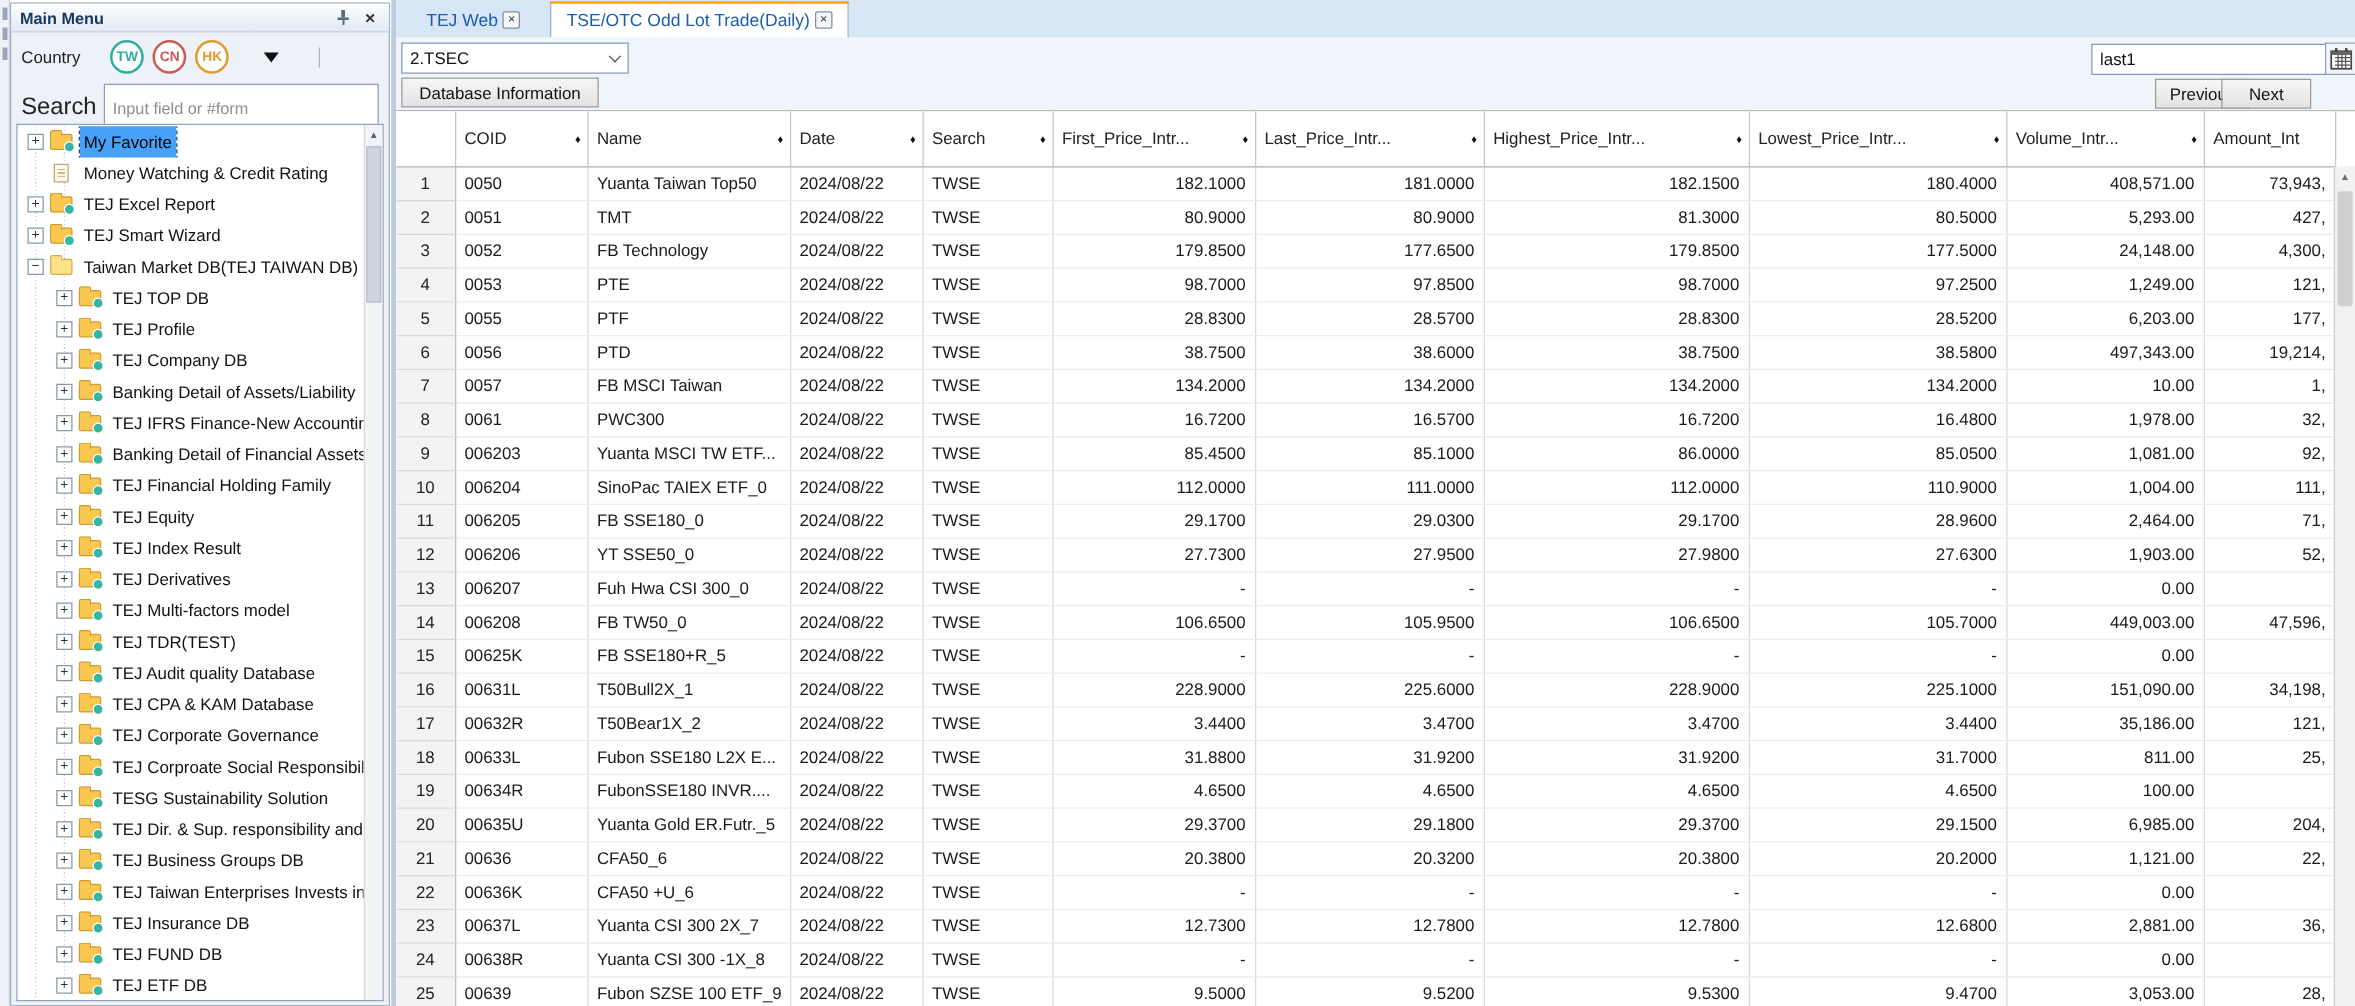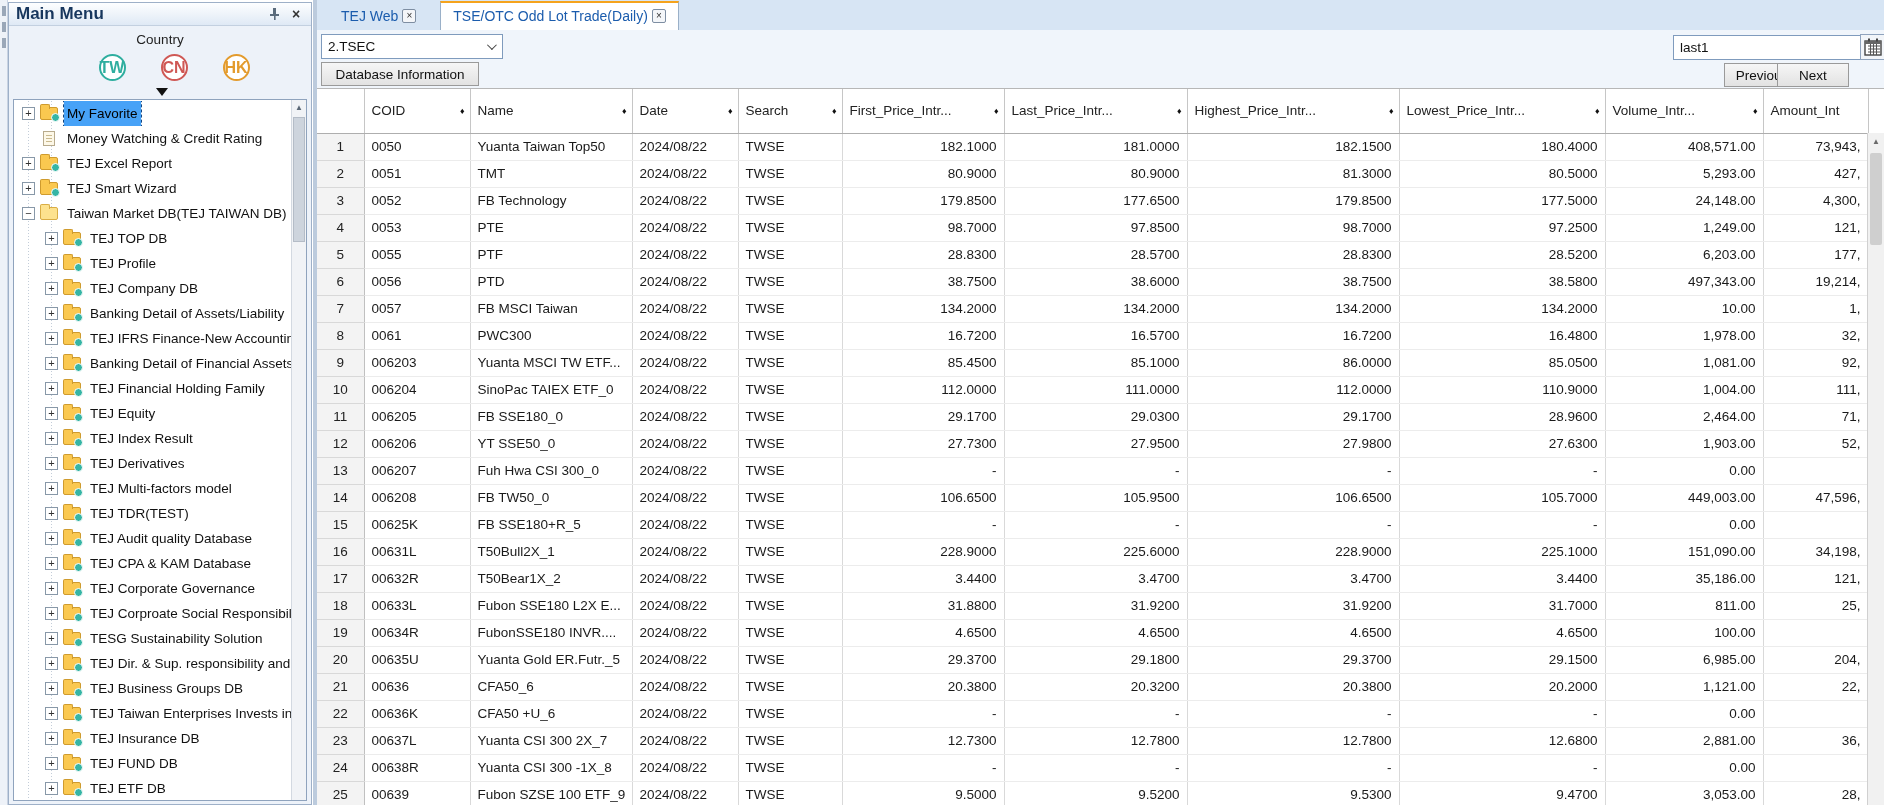--- a/index.html
+++ b/index.html
@@ -6,27 +6,27 @@
   html,body { width:1884px; height:805px; overflow:hidden; font-family:"Liberation Sans",sans-serif; background:#fff; }
   body { position:relative; font-size:13px; color:#1a1a1a; }
 
   
   .dock-strip { position:absolute; left:0; top:0; width:8px; height:805px; background:#eef2f8; border-right:1px solid #c9d3e2; }
   .dock-strip i { display:block; width:4px; height:10px; margin:6px auto 0; background:#9aa7b8; }
 
   
   .sidebar { position:absolute; left:8px; top:2px; width:304px; height:803px; background:#edf2f9; border:1px solid #9eb0c8; }
   .panel-title { height:23px; display:flex; align-items:center; padding:0 7px; background:linear-gradient(#fdfeff,#dfe9f5); border-bottom:1px solid #c3d0e0; }
-  .panel-title .t { font-weight:bold; font-size:17px; color:#17365d; flex:1; }
+  .panel-title .t { font-weight:bold; font-size:13px; color:#17365d; flex:1; }
   .pin-btn, .x-btn { width:16px; height:16px; display:flex; align-items:center; justify-content:center; margin-left:6px; cursor:default; }
   .x-btn { font-size:14px; font-weight:bold; color:#333; line-height:1; }
 
-  .country-row { display:flex; align-items:center; padding:6px 8px 4px; gap:7px;flex-direction:column; }
+  .country-row { display:flex; align-items:center; padding:6px 8px 4px; gap:24px; }
   .country-lbl { font-size:13.5px; color:#222; }
-  .badge { width:27px; height:27px; border-radius:50%; display:flex; align-items:center; justify-content:center; font-size:16px; font-weight:bold; background:#fff;margin-left:28px; }
+  .badge { width:27px; height:27px; border-radius:50%; display:flex; align-items:center; justify-content:center; font-size:11px; font-weight:bold; background:#fff; }
   .caret-down { width:0; height:0; border-left:6px solid transparent; border-right:6px solid transparent; border-top:8px solid #111; margin-left:4px; }
   .vsep { width:1px; height:16px; background:#aab4c2; margin-left:8px; }
 
   .search-row { display:flex; align-items:center; padding:4px 8px 6px; gap:6px; }
   .search-lbl { font-size:19px; color:#222; }
   .search-row input { flex:1; height:25px; border:1px solid #8a9cb8; background:#fff; font-family:inherit; font-size:13px; padding:18px 6px; color:#222; }
   .search-row input::placeholder { color:#8d8d8d; }
 
   .tree-box { position:absolute; left:4px; right:4px; top:96px; bottom:3px; background:#fff; border:1px solid #8fa3bd; overflow:hidden; }
   .tree-items { position:absolute; left:0; top:1px; right:15px; bottom:0; overflow:hidden;

